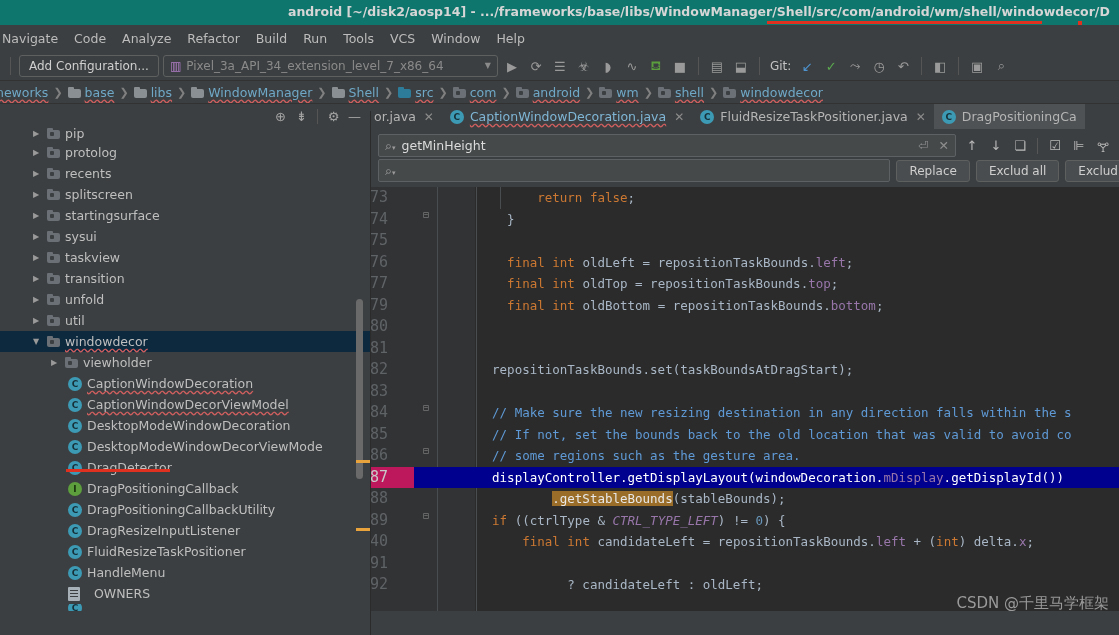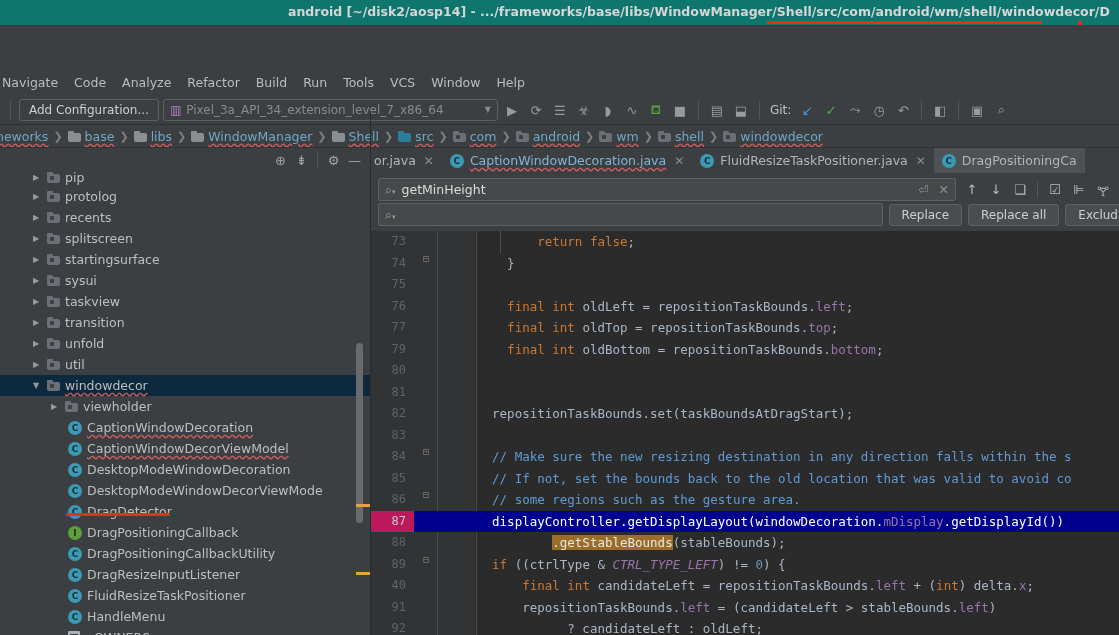--- a/index.html
+++ b/index.html
@@ -25,21 +25,20 @@
   }
   .title-underline {
     position: absolute; background: #e03020; height: 3px;
   }
 
   
   .menubar {
     height: 27px; background: #3c3f41;
     display: flex; align-items: center; padding-left: 0px;
     font-size: 12.5px;
-    margin-top: 44px;
   }
   .menu-item {
     padding: 3px 8px; color: #bcbcbc; white-space: nowrap;
     font-size: 12.5px;
   }
   .menu-item:first-child { margin-left: -6px; }
 
   
   .toolbar {
     height: 29px; background: #3c3f41;
@@ -196,22 +195,22 @@
     position: relative; background: #2b2b2b; font-family: "DejaVu Sans Mono", "Liberation Mono", monospace;
     font-size: 12.5px; overflow: hidden; height: 444px;
   }
   .gutter-bg {
     position: absolute; left: 0; top: 0; width: 105px; height: 100%;
     background: #313335;
   }
   .code-line { position: relative; height: 21.5px; display: flex; align-items: center; }
   .code-line.hl .lineno-box { background: #be185d; }
   .lineno-box {
-    width: 44px; text-align: right; padding-right: 8px; color: #606366;
-    font-size: 12px; flex: none; height: 21.5px; line-height: 21.5px;
+    width: 44px; text-align: left; padding-right: 8px; color: #606366;
+    font-size: 15px; flex: none; height: 21.5px; line-height: 21.5px;
   }
   .code-line.hl .lineno-box { color: #c8c8c8; }
   .fold-col { width: 24px; flex: none; text-align: center; color: #777; font-size: 10px; position: relative; height: 21.5px;}
   .gutter-pad { width: 37px; flex: none; height: 21.5px; }
   .code-text {
     flex: 1; white-space: pre; color: #a9b7c6; padding-left: 2px;
     height: 21.5px; line-height: 21.5px;
   }
   .code-line.hl { background: #00008f; }
   .code-line.hl .code-text { color: #ffffff; }
@@ -550,21 +549,21 @@
             <span class="fi">⊫</span>
             <span class="fi">🝖</span>
           </div>
         </div>
         <div class="find-row">
           <div class="find-input plain">
             <span style="color:#9b9b9b;">⌕<span style="font-size:7px;">▾</span></span>
             <span class="find-value"></span>
           </div>
           <div class="repl-btn">Replace</div>
-          <div class="repl-btn">Replace all</div>
+          <div class="repl-btn">Exclud all</div>
           <div class="repl-btn" style="margin-right:-18px;">Exclud</div>
         </div>
       </div>
 
       <div class="codearea">
         <div class="gutter-bg"></div>
         <div class="vline" style="left:67px; top:0px; height:440px;"></div>
         <div class="vline" style="left:106px; top:0px; height:440px;"></div>
         <div class="vline" style="left:130px; top:0px; height:22px;"></div>
 
@@ -668,21 +667,20 @@
             <div class="code-line">
               <div class="lineno-box">40</div>
               <div class="fold-col"></div>
               <div class="gutter-pad"></div>
               <div class="code-text">      <span class="kw">final</span> <span class="kw">int</span> candidateLeft = repositionTaskBounds.<span class="field">left</span> + (<span class="kw">int</span>) delta.<span class="field">x</span>;</div>
             </div>
             <div class="code-line">
               <div class="lineno-box">91</div>
               <div class="fold-col"></div>
               <div class="gutter-pad"></div>
-              <div class="code-text">      repositionTaskBounds.<span class="field">left</span> = (candidateLeft &gt; stableBounds.<span class="field">left</span>)</div>
             </div>
             <div class="code-line">
               <div class="lineno-box">92</div>
               <div class="fold-col"></div>
               <div class="gutter-pad"></div>
               <div class="code-text">            ? candidateLeft : oldLeft;</div>
             </div>
           </div>
 
         <div class="watermark">CSDN @千里马学框架</div>

